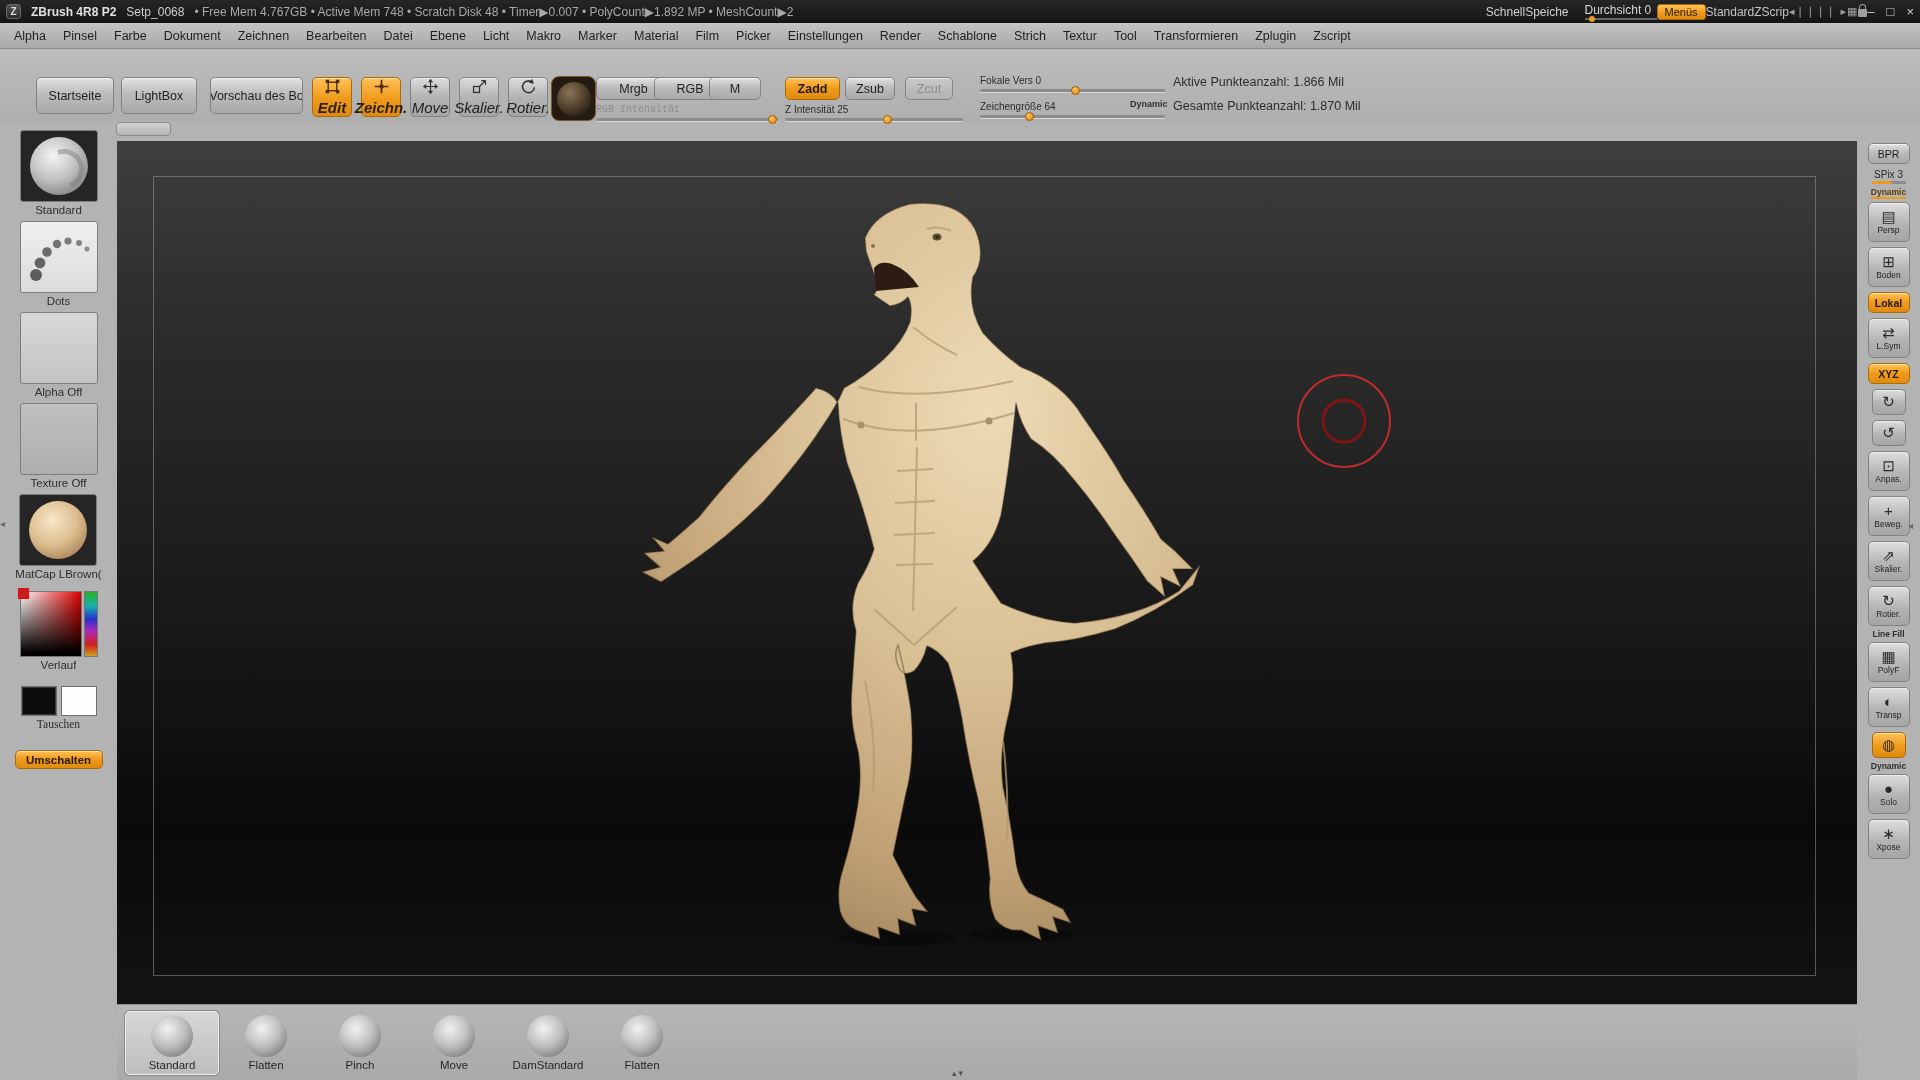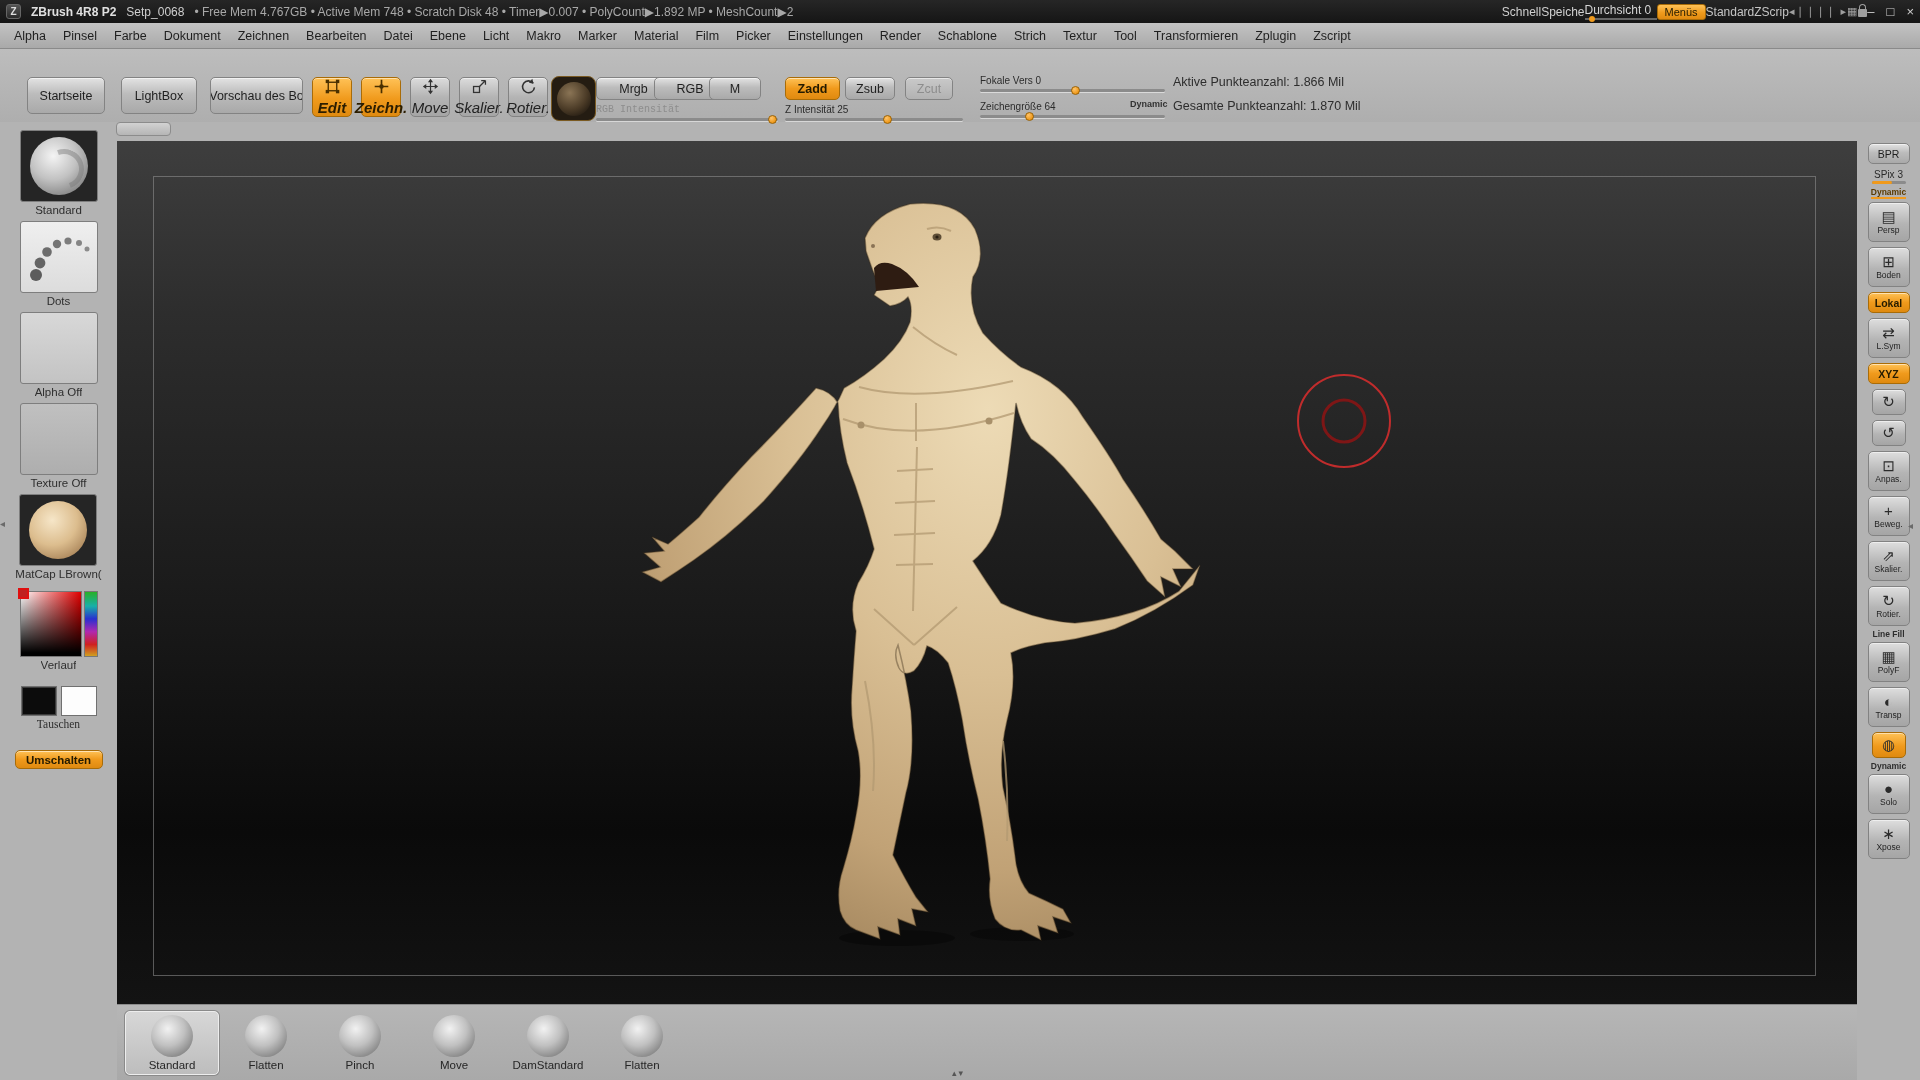--- a/index.html
+++ b/index.html
@@ -6,21 +6,21 @@
   html,body { width:1920px; height:1080px; overflow:hidden; }
   body { font-family:"Liberation Sans", sans-serif; background:#b3b3b3; position:relative; font-size:12px; color:#222; }
 
   
   .titlebar { position:absolute; left:0; top:0; width:1920px; height:23px; background:linear-gradient(#262626,#151515); color:#c9c9c9; display:flex; align-items:center; padding:0 6px; gap:10px; font-size:12px; }
   .tb-logo { width:15px; height:15px; background:linear-gradient(#555,#2a2a2a); border:1px solid #666; border-radius:3px; color:#ddd; font-size:10px; font-weight:bold; display:flex; align-items:center; justify-content:center; }
   .tb-app { font-weight:bold; color:#e0e0e0; }
   .tb-doc { color:#cfcfcf; }
   .tb-stats { color:#a8a8a8; }
   .tb-right { margin-left:auto; display:flex; align-items:center; }
-  .tb-slider { display:flex; flex-direction:column; align-items:flex-start; }
+  .tb-slider { display:flex; flex-direction:column; align-items:flex-start;margin-left:16px; }
   .tb-slider .lbl { color:#d5d5d5; }
   .tb-slider .trk { width:72px; height:2px; background:#666; position:relative; margin-top:1px; }
   .tb-slider .hnd { position:absolute; top:-2px; width:6px; height:6px; border-radius:50%; background:#f09a1c; }
   .tb-menus { background:linear-gradient(#ffc257,#ef9b1d 55%,#e08a10); color:#221a00; border:1px solid #a96c08; border-radius:3px; padding:1px 7px; font-size:11px; }
   .tb-glyphs { color:#9f9f9f; letter-spacing:1px; font-size:11px; display:flex; gap:10px; align-items:center; }
   .tb-lock { width:9px; height:8px; background:#9f9f9f; border-radius:1px; position:relative; margin-top:3px; }
   .tb-lock:before { content:""; position:absolute; left:1px; top:-5px; width:5px; height:5px; border:1.5px solid #9f9f9f; border-bottom:none; border-radius:4px 4px 0 0; }
   .tb-win { display:flex; gap:12px; color:#cfcfcf; font-size:13px; }
   .tb-win span { cursor:default; }
 
@@ -156,21 +156,21 @@
     <span class="menu-item">Schablone</span>
     <span class="menu-item">Strich</span>
     <span class="menu-item">Textur</span>
     <span class="menu-item">Tool</span>
     <span class="menu-item">Transformieren</span>
     <span class="menu-item">Zplugin</span>
     <span class="menu-item">Zscript</span>
   </div>
 
 <div class="shelf">
-  <div class="btn big-btn" style="left:27px; width:78px;">Startseite</div>
+  <div class="btn big-btn" style="left:36px; width:78px;">Startseite</div>
   <div class="btn big-btn" style="left:121px; width:76px;">LightBox</div>
   <div class="btn big-btn" style="left:210px; width:93px;">Vorschau des Bo</div>
 
   <div class="tool-btn orange" style="left:312px;">
     <span><svg viewBox="0 0 20 20">
           <rect x="5" y="5" width="10" height="10" fill="none" stroke="#4a3000" stroke-width="1.6"></rect>
           <rect x="2" y="2" width="4" height="4" fill="#4a3000"></rect>
           <rect x="14" y="2" width="4" height="4" fill="#4a3000"></rect>
           <rect x="2" y="14" width="4" height="4" fill="#4a3000"></rect>
           <rect x="14" y="14" width="4" height="4" fill="#4a3000"></rect>

